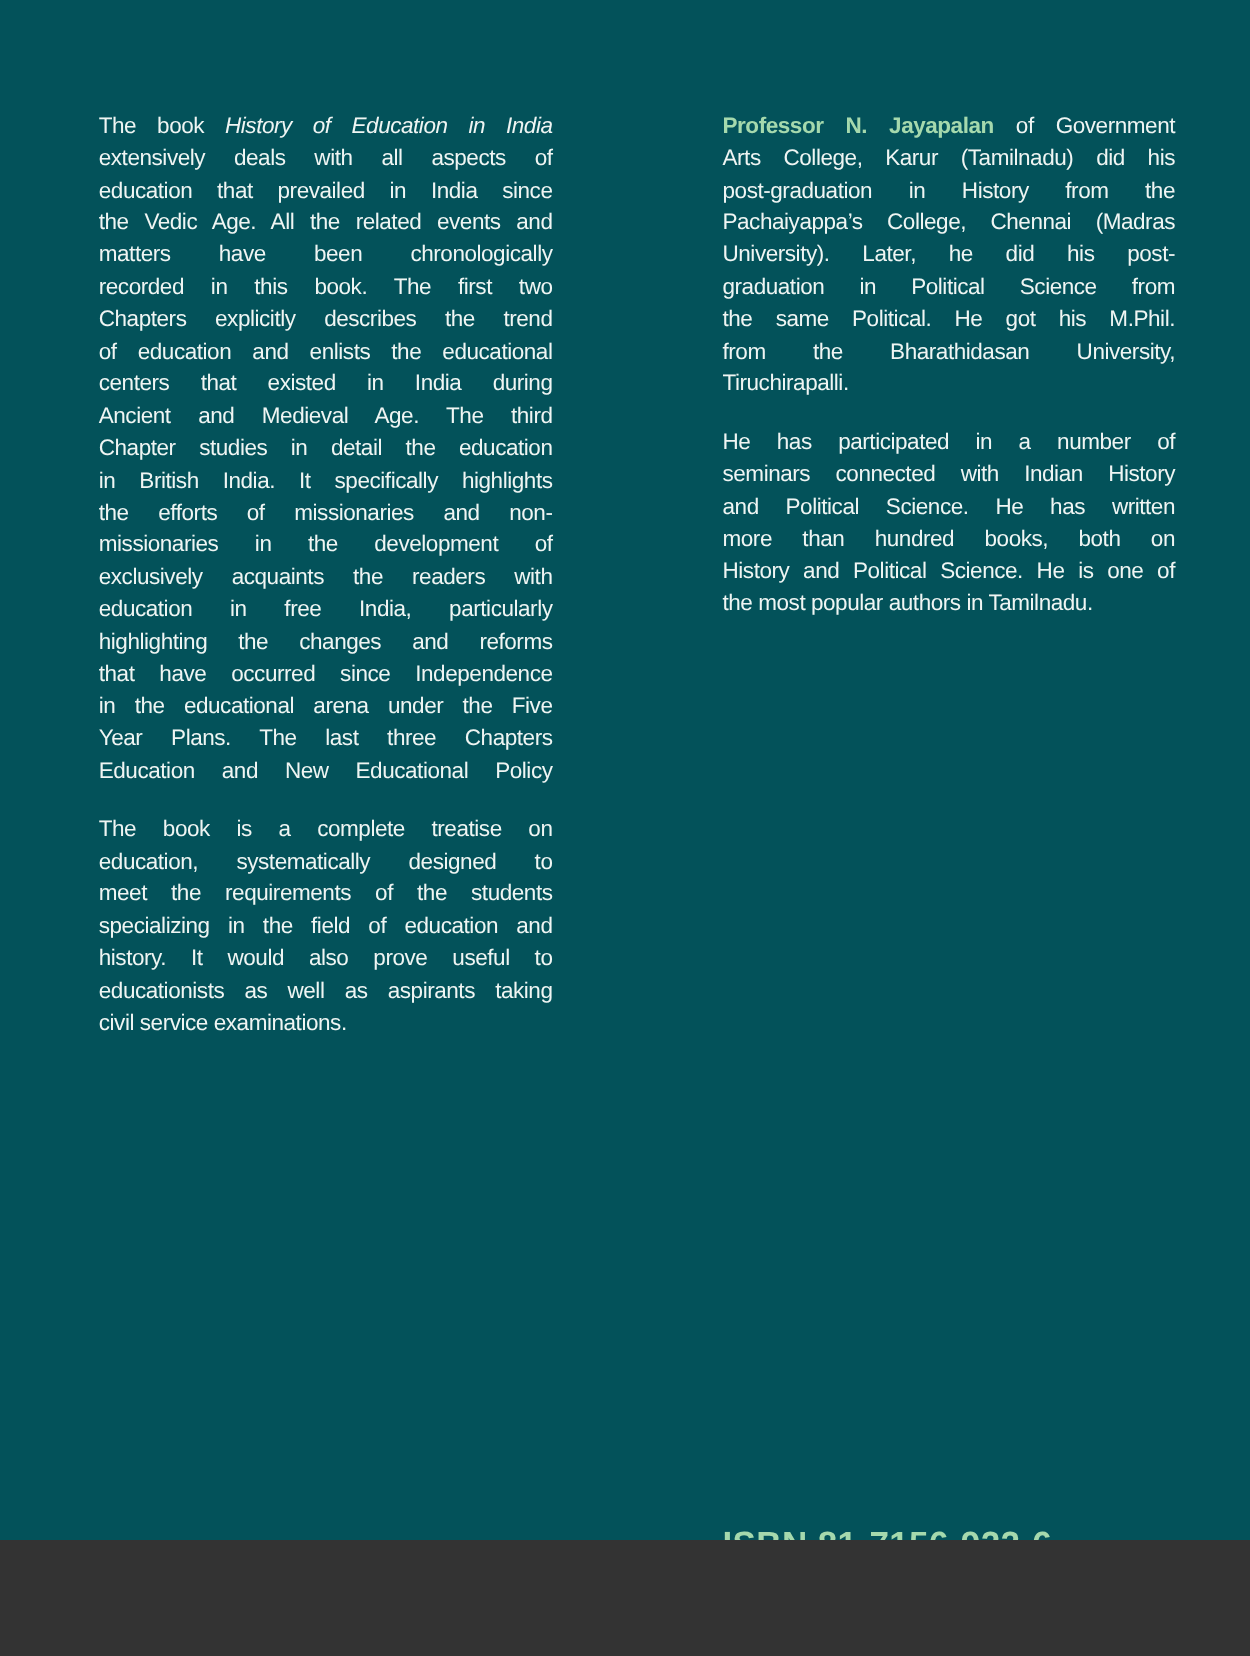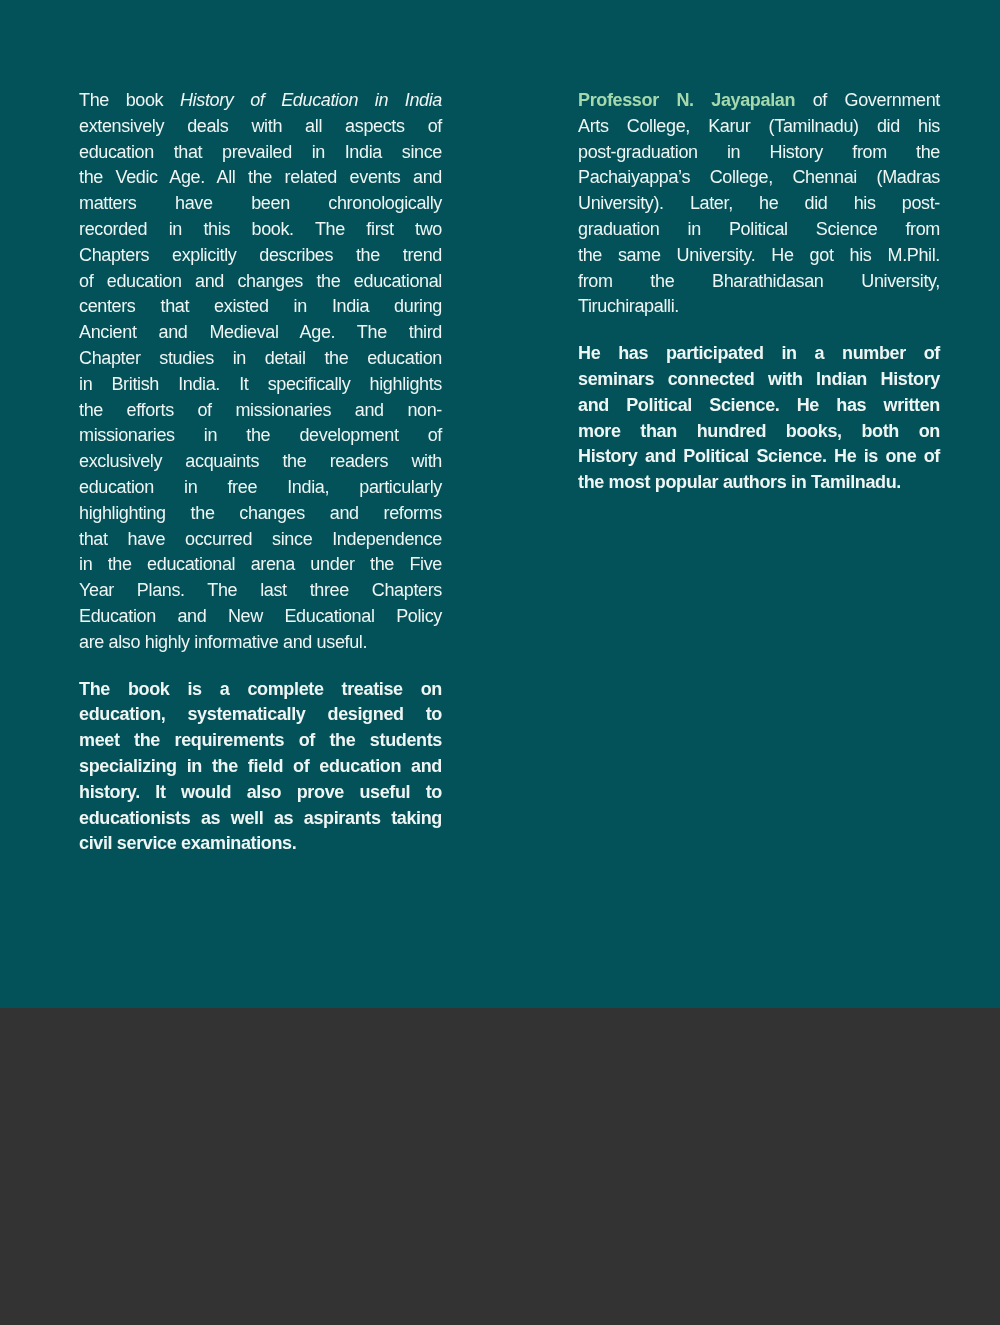--- a/index.html
+++ b/index.html
@@ -9,35 +9,35 @@
   }
   * { box-sizing: border-box; }
   html, body { margin: 0; padding: 0; }
   body {
     font-family: "Liberation Sans", "DejaVu Sans", sans-serif;
     background: #333;
   }
   .cover {
     position: relative;
     width: 1000px;
-    height: 1008px;
+    height: 1232px;
     background: var(--bg);
     overflow: hidden;
   }
   .column {
     position: absolute;
     top: 88px;
     color: var(--body-text);
     font-size: 18px;
     line-height: 25.8px;
     letter-spacing: -0.02em;
   }
   .col-left  { left: 79px;  width: 363px; }
   .col-right { left: 578px; width: 362px; }
-  .paragraph + .paragraph { margin-top: 21px; font-weight: bold; }
+  .paragraph + .paragraph { margin-top: 21px; }
   .line {
     text-align: justify;
     text-align-last: justify;
   }
   .line.last { text-align-last: left; }
   .seg-normal { font-style: normal; }
   .seg-italic { font-style: italic; }
   .seg-accent-bold {
     color: var(--accent);
     font-weight: bold;
@@ -58,55 +58,54 @@
 <div class="cover">
   <div class="column col-left">
       <div class="paragraph">
         <div class="line"><span class="seg-normal">The book </span><span class="seg-italic">History of Education in India</span></div>
         <div class="line">extensively deals with all aspects of</div>
         <div class="line">education that prevailed in India since</div>
         <div class="line">the Vedic Age. All the related events and</div>
         <div class="line">matters have been chronologically</div>
         <div class="line">recorded in this book. The first two</div>
         <div class="line">Chapters explicitly describes the trend</div>
-        <div class="line">of education and changes the educational</div>
+        <div class="line">of education and enlists the educational</div>
         <div class="line">centers that existed in India during</div>
         <div class="line">Ancient and Medieval Age. The third</div>
         <div class="line">Chapter studies in detail the education</div>
         <div class="line">in British India. It specifically highlights</div>
         <div class="line">the efforts of missionaries and non-</div>
         <div class="line">missionaries in the development of</div>
         <div class="line">exclusively acquaints the readers with</div>
         <div class="line">education in free India, particularly</div>
         <div class="line">highlighting the changes and reforms</div>
         <div class="line">that have occurred since Independence</div>
         <div class="line">in the educational arena under the Five</div>
         <div class="line">Year Plans. The last three Chapters</div>
         <div class="line">Education and New Educational Policy</div>
-        <div class="line last">are also highly informative and useful.</div>
       </div>
       <div class="paragraph">
         <div class="line">The book is a complete treatise on</div>
         <div class="line">education, systematically designed to</div>
         <div class="line">meet the requirements of the students</div>
         <div class="line">specializing in the field of education and</div>
         <div class="line">history. It would also prove useful to</div>
         <div class="line">educationists as well as aspirants taking</div>
         <div class="line last">civil service examinations.</div>
       </div>
     </div>
   <div class="column col-right">
       <div class="paragraph">
         <div class="line"><span class="seg-accent-bold">Professor N. Jayapalan</span><span class="seg-normal"> of Government</span></div>
         <div class="line">Arts College, Karur (Tamilnadu) did his</div>
         <div class="line">post-graduation in History from the</div>
         <div class="line">Pachaiyappa’s College, Chennai (Madras</div>
         <div class="line">University). Later, he did his post-</div>
         <div class="line">graduation in Political Science from</div>
-        <div class="line">the same University. He got his M.Phil.</div>
+        <div class="line">the same Political. He got his M.Phil.</div>
         <div class="line">from the Bharathidasan University,</div>
         <div class="line last">Tiruchirapalli.</div>
       </div>
       <div class="paragraph">
         <div class="line">He has participated in a number of</div>
         <div class="line">seminars connected with Indian History</div>
         <div class="line">and Political Science. He has written</div>
         <div class="line">more than hundred books, both on</div>
         <div class="line">History and Political Science. He is one of</div>
         <div class="line last">the most popular authors in Tamilnadu.</div>

